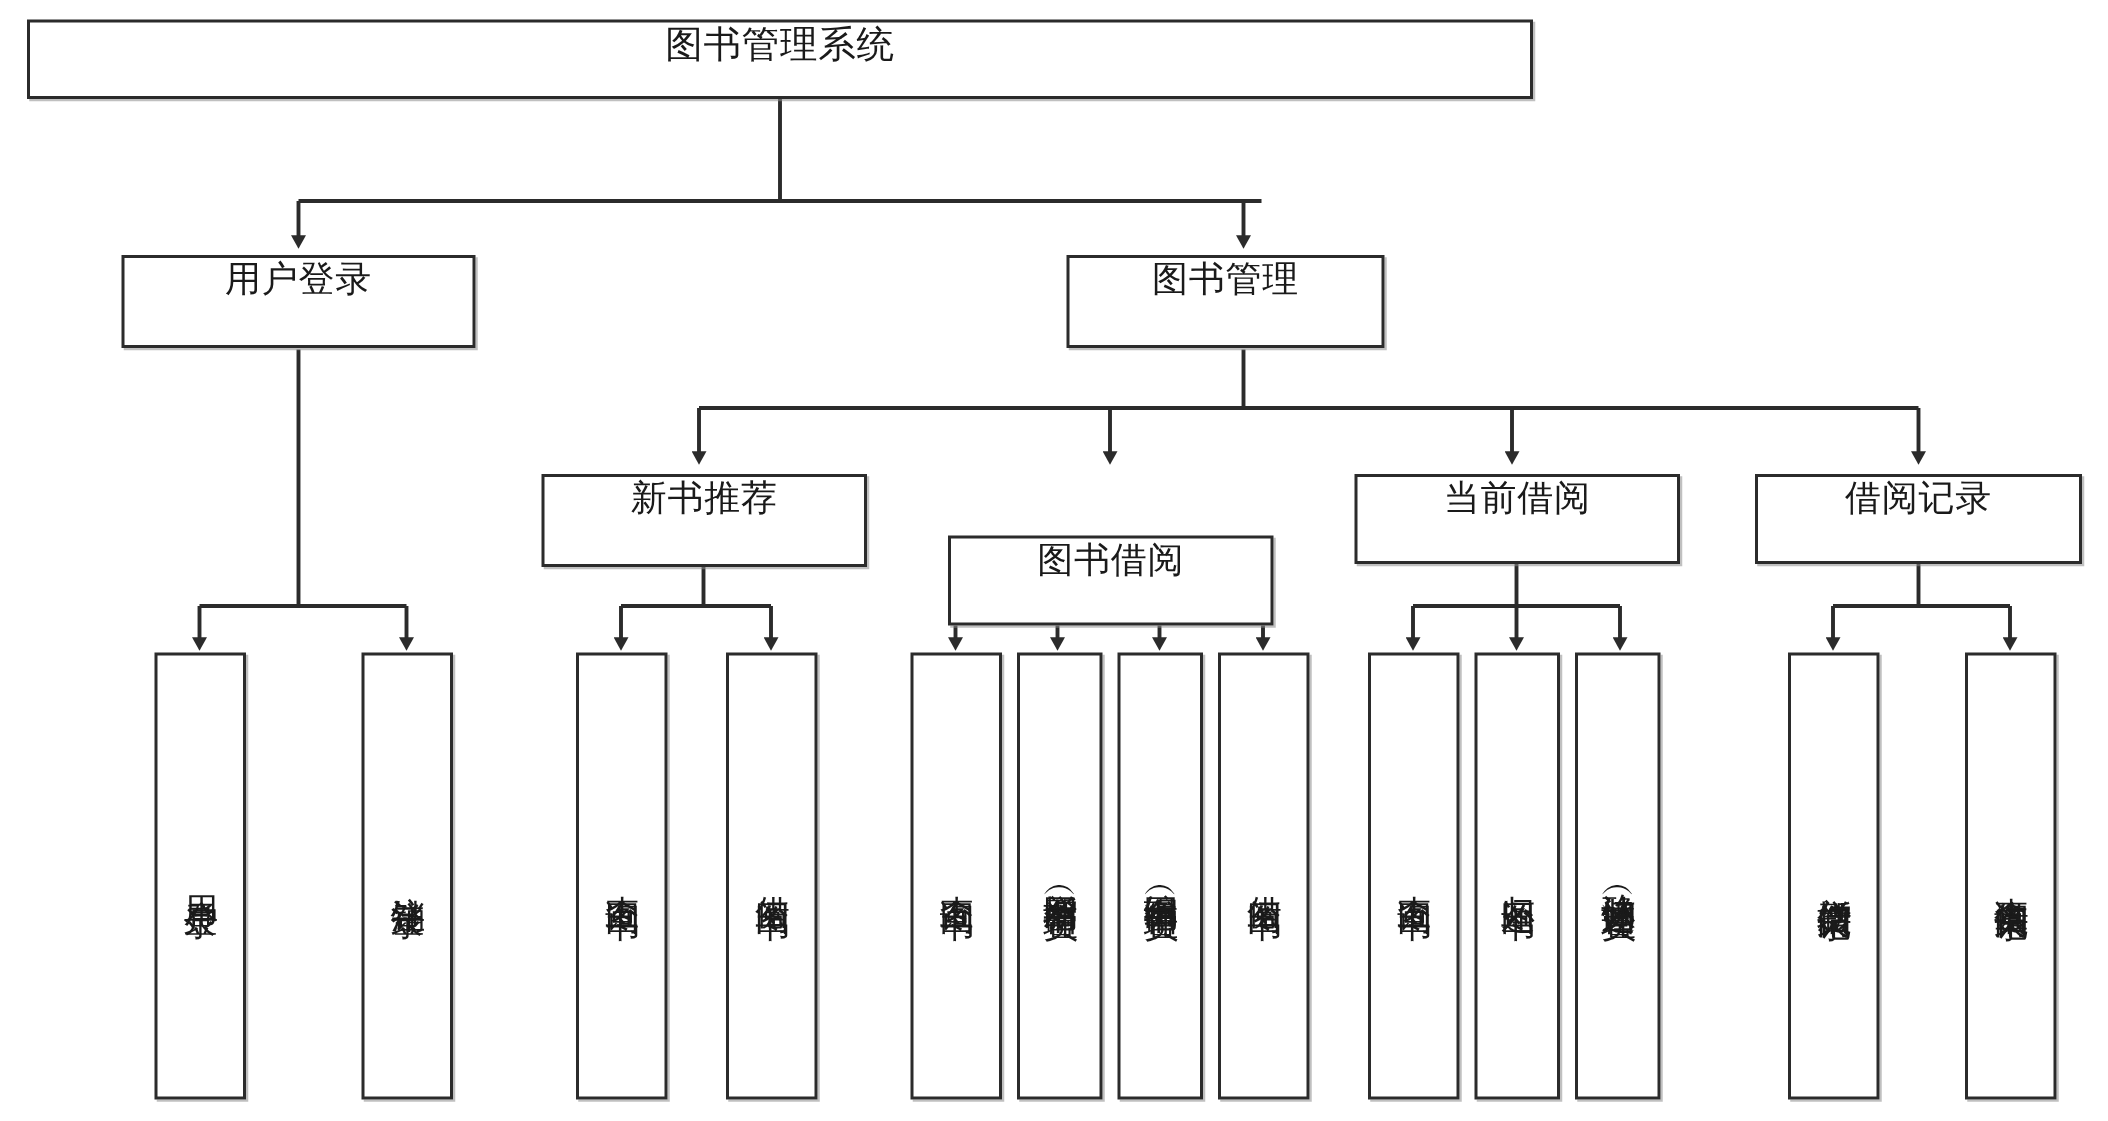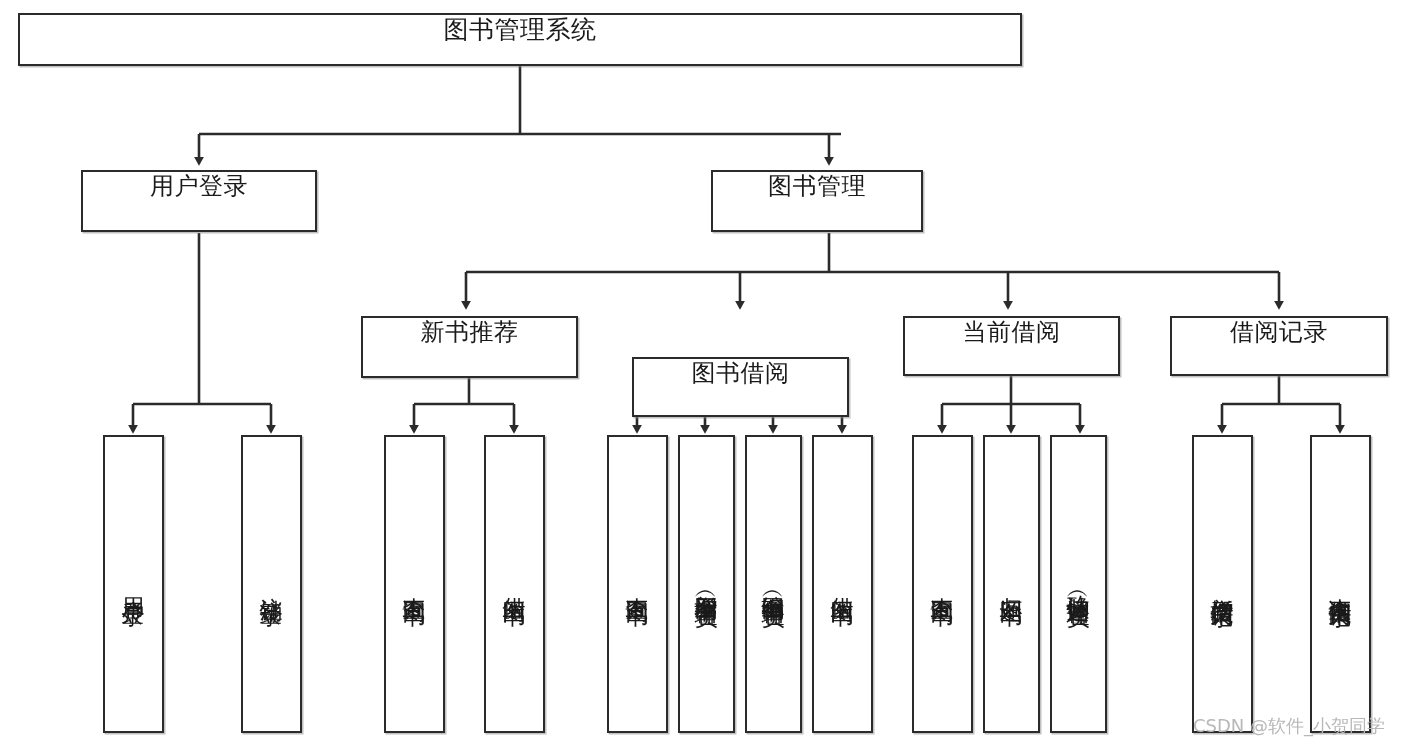--- a/index.html
+++ b/index.html
@@ -206,15 +206,14 @@
   </div>
 
   <div class="node v tall" style="left:1192px; top:435px; width:61px; height:298px;">
     <span class="lbl">新增借阅记录</span>
   </div>
 
   <div class="node v tall" style="left:1310px; top:435px; width:61px; height:298px;">
     <span class="lbl">查询借阅记录</span>
   </div>
 
-  <div id="watermark">CSDN @软件_小贺同学</div>
 
 </div>
 
 </body></html>

